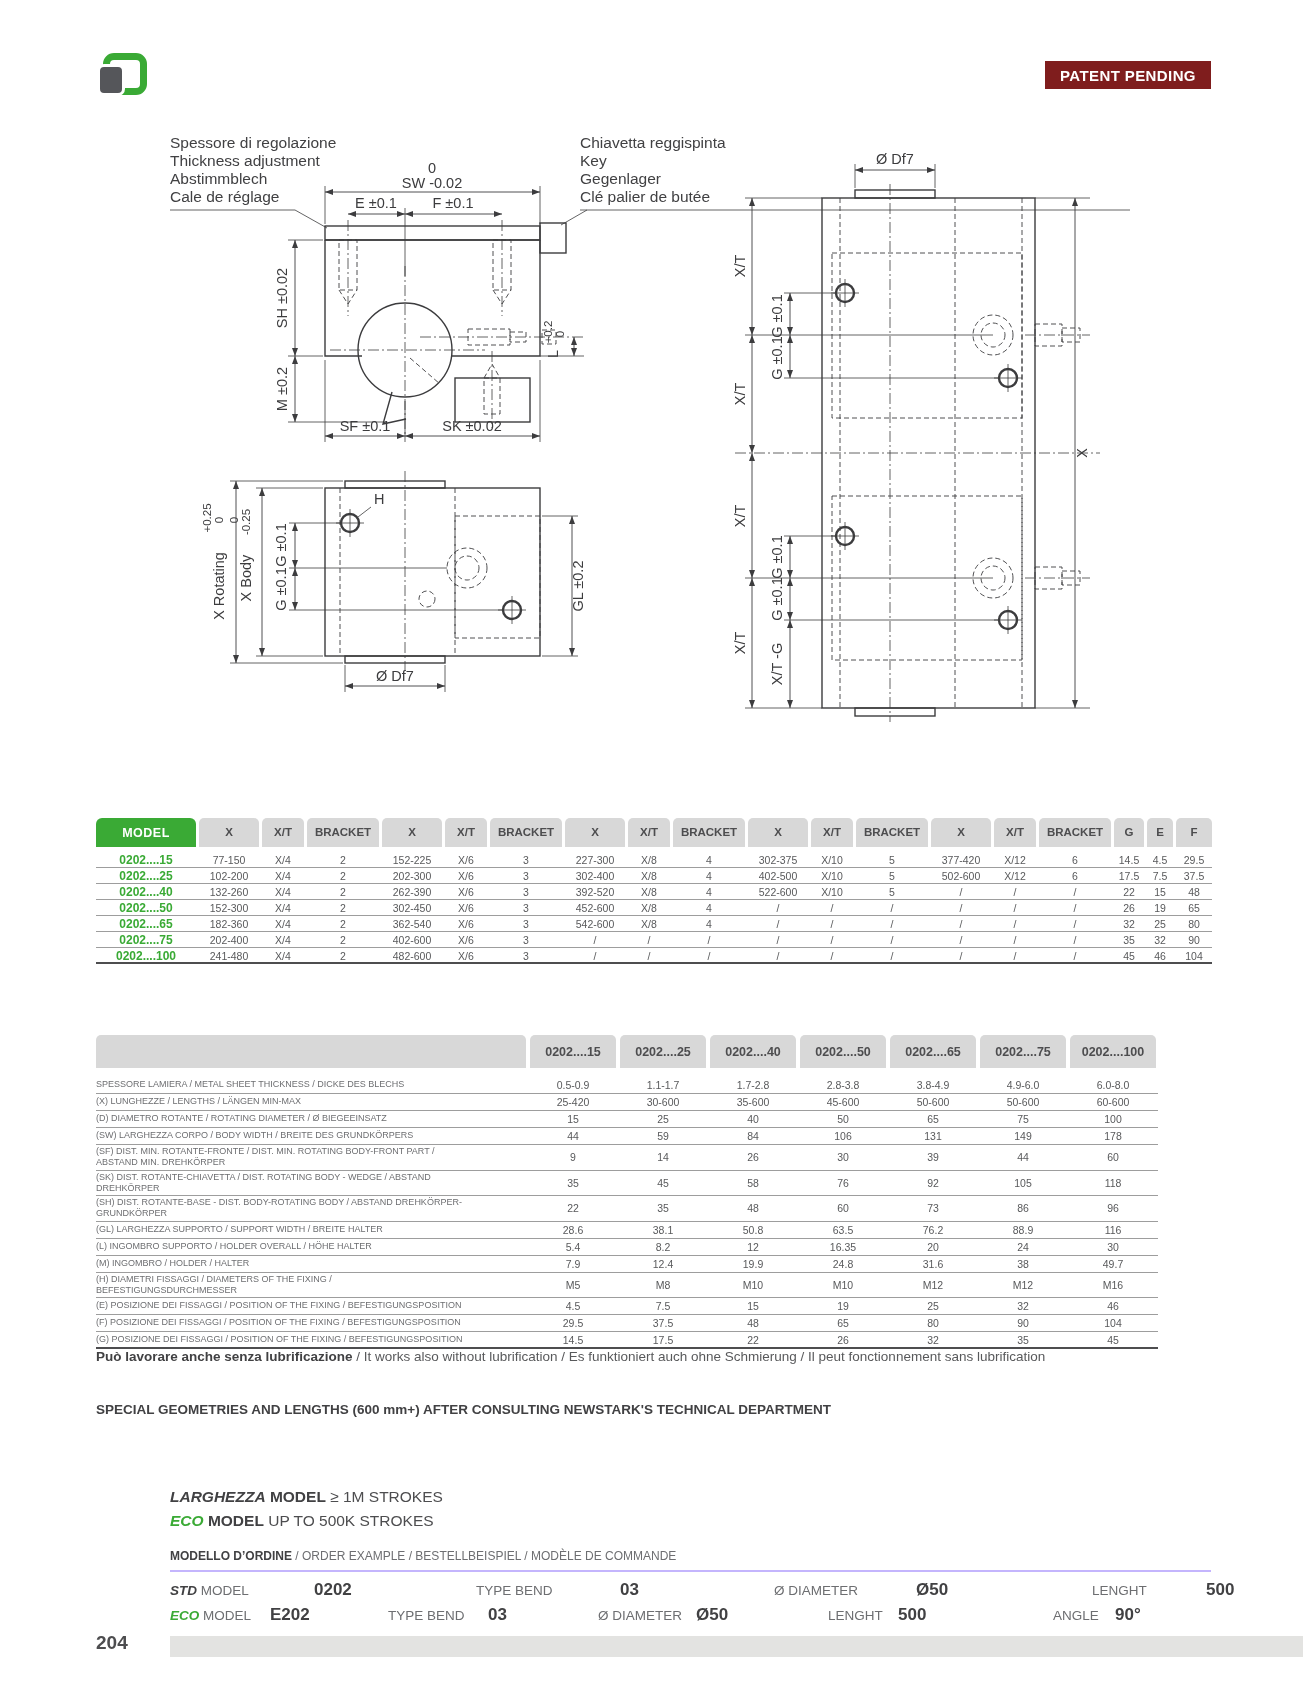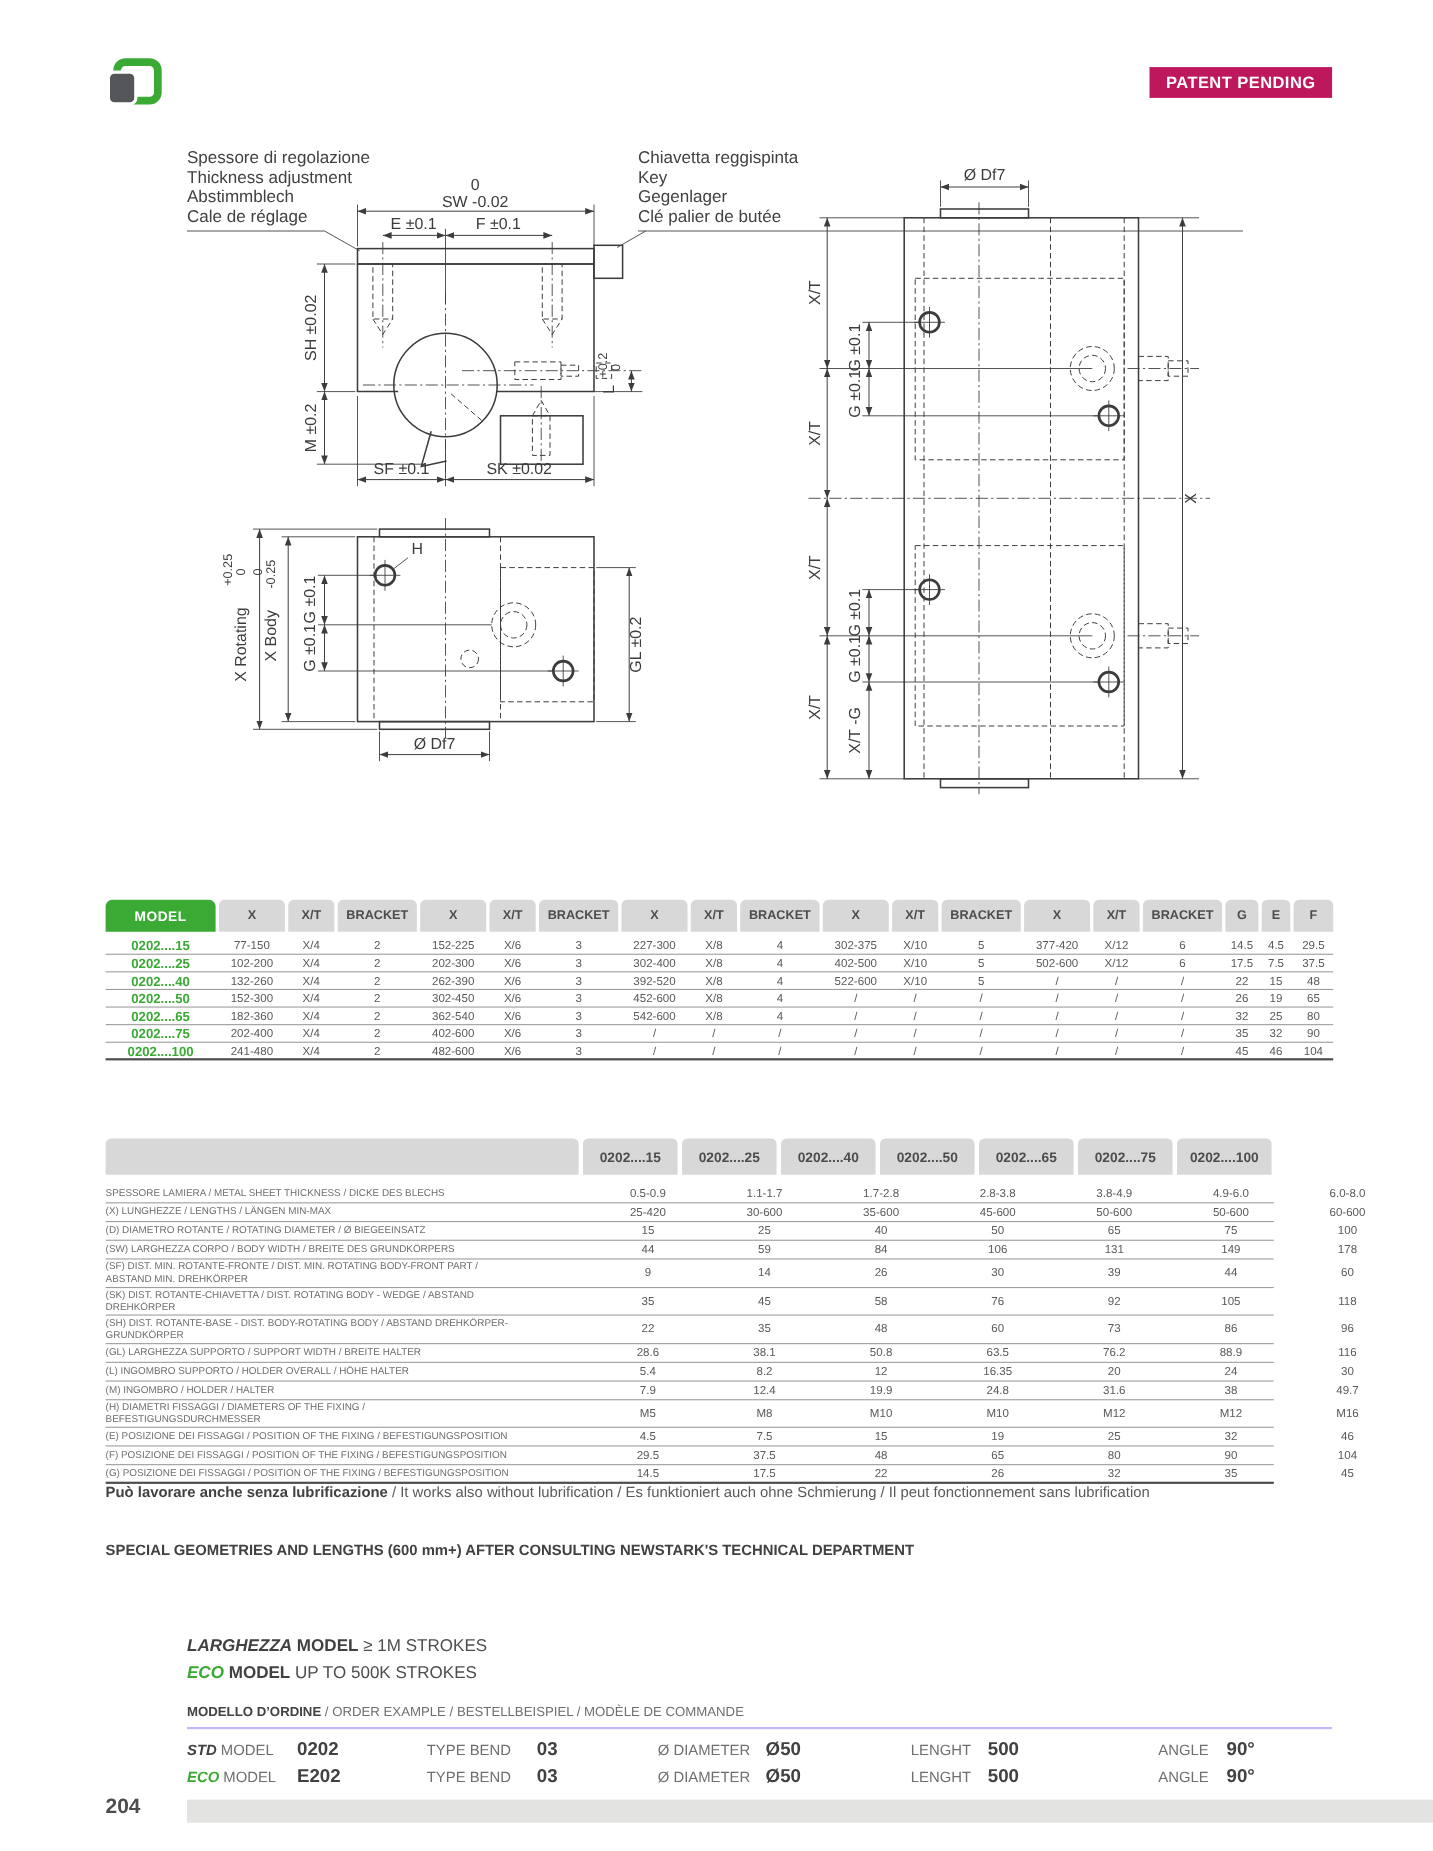--- a/index.html
+++ b/index.html
@@ -7,21 +7,21 @@
   body { font-family:"Liberation Sans", sans-serif; color:#4d4d4f; }
   .page { position:relative; width:1303px; height:1683px; background:#fff; overflow:hidden; }
   .abs { position:absolute; }
 
   
   .logo { left:95px; top:53px; width:54px; height:48px; }
   .logo-outer { position:absolute; left:8px; top:0; width:44px; height:42px; border:7px solid #3aaa35; border-radius:11px; }
   .logo-inner { position:absolute; left:2px; top:11px; width:28px; height:32px; background:#55565a; border:3px solid #fff; border-radius:7px; }
   .title { left:150px; top:57px; font-size:27px; color:#58595b; letter-spacing:.4px; white-space:nowrap; }
   .title b { color:#3aaa35; font-weight:bold; }
-  .badge { left:1045px; top:61px; width:166px; height:28px; background:#be185d; color:#fff;
+  .badge { left:1045px; top:61px; width:166px; height:28px; background:#7f1d1d; color:#fff;
            font-size:15px; font-weight:bold; letter-spacing:.4px;
            display:flex; align-items:center; justify-content:center; }
 
   
   .drawing { left:90px; top:126px; }
   .s     { stroke:#3c3c3e; fill:none; stroke-width:1.4; }
   .hole  { stroke:#3c3c3e; fill:none; stroke-width:2.4; }
   .sthin { stroke:#3c3c3e; fill:none; stroke-width:.8; }
   .sdash { stroke:#3c3c3e; fill:none; stroke-width:.9; stroke-dasharray:5 3; }
   .sdd   { stroke:#3c3c3e; fill:none; stroke-width:.8; stroke-dasharray:11 3 2 3; }
@@ -42,21 +42,21 @@
   .mt-row:last-child { border-bottom:2px solid #4d4d4f; }
   .mt-cell { text-align:center; color:#58595b; line-height:16px; white-space:nowrap; }
   .mt-model-cell { color:#3aaa35; font-weight:bold; font-size:12px; }
 
   
   .st { left:96px; top:1035px; width:1062px; }
   .st-grid { display:grid; column-gap:4px; grid-template-columns:430px repeat(7, 86px); }
   .st-h { background:#d8d8d8; border-radius:5px 5px 0 0; text-align:center; font-weight:bold;
           font-size:12.5px; color:#4d4d4f; padding:10px 0 9px; }
   .st-body { margin-top:9px; }
-  .st-row { display:grid; column-gap:20px; grid-template-columns:430px repeat(7, 86px);
+  .st-row { display:grid; column-gap:4px; grid-template-columns:430px repeat(7, 86px);
             border-bottom:1px solid #9d9d9d; align-items:center; min-height:17px; padding:1px 0; }
   .st-row:last-child { border-bottom:2px solid #4d4d4f; }
   .st-label { font-size:9px; color:#6d6e71; line-height:1.25; padding-right:55px; }
   .st-val { text-align:center; font-size:10.5px; color:#58595b; }
   .st-h-empty { background:#d8d8d8; }
 
   
   .note { left:96px; top:1349px; font-size:13.5px; color:#58595b; }
   .note b { color:#414143; }
   .special { left:96px; top:1402px; font-size:13.5px; font-weight:bold; color:#414143;text-align:right; }
@@ -66,21 +66,21 @@
   .em-dark  { font-weight:bold; font-style:italic; color:#414143; }
   .em-green { font-weight:bold; font-style:italic; color:#3aaa35; }
   .bld { font-weight:bold; color:#414143; }
 
   
   .order-head { left:170px; top:1549px; width:1041px; font-size:12px; color:#6d6e71;
                 padding-bottom:7px; border-bottom:2px solid #c4b5fd; }
   .order-head b { color:#414143; }
   .order-row { left:170px; width:1041px; display:grid; align-items:baseline; font-size:13.5px; color:#6d6e71;
     grid-template-columns:100px 118px 100px 110px 98px 132px 70px 155px 62px 1fr; }
-  .order-row-1 { top:1580px; }
+  .order-row-1 { top:1580px;gap:44px; }
   .order-row-2 { top:1605px; }
   .ord-val { font-weight:bold; font-size:17px; color:#414143; }
 
   
   .page-num { left:96px; top:1632px; font-size:19px; font-weight:bold; color:#4d4d4f; }
   .footer-bar { left:170px; top:1636px; width:1133px; height:21px; background:#e3e3e1; }
 </style>
 </head>
 <body>
 

